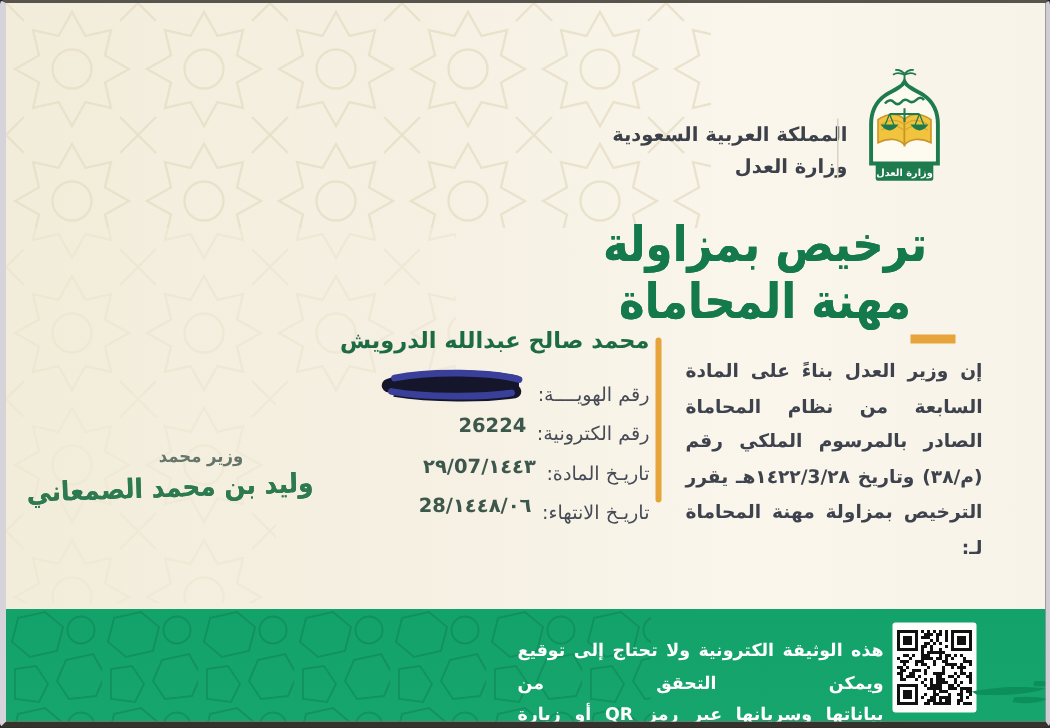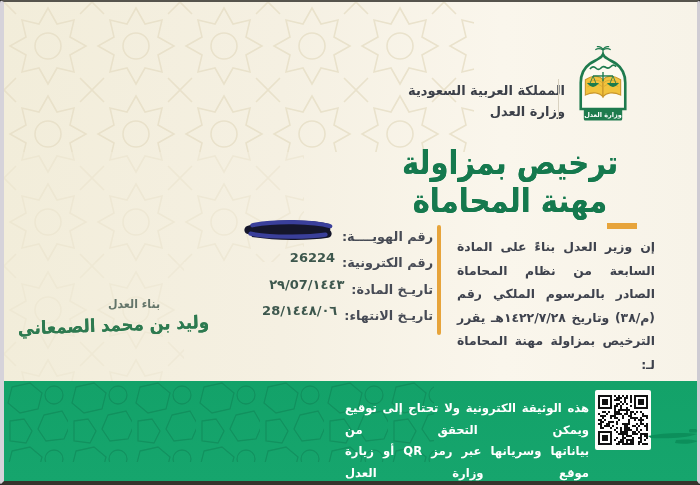--- a/index.html
+++ b/index.html
@@ -34,30 +34,30 @@
   .decree-par{
     position:absolute;top:233px;right:42px;width:198px;
     color:#3e424d;font-size:12.4px;font-weight:bold;line-height:23.5px;
     text-align:justify;text-align-last:right;
   }
   
   .gold-bar{position:absolute;top:223px;right:256px;width:4px;height:110px;background:#e7a43b;border-radius:2px;}
   .fields{position:absolute;top:216px;right:264px;width:190px;text-align:right;}
   .licensee-name{color:#1d6b42;font-size:15px;font-weight:bold;margin-bottom:9px;white-space:nowrap;}
   .frow{display:flex;justify-content:flex-start;align-items:center;height:26.5px;white-space:nowrap;}
-  .flabel{color:#474b55;font-size:12.8px;font-weight:bold;margin-left:7px;margin-top:10px;}
+  .flabel{color:#474b55;font-size:12.8px;font-weight:normal;margin-left:7px;margin-top:10px;}
   .fvalue{color:#3d574d;font-size:13px;font-weight:bold;}
   .redaction{width:98px;height:24px;margin-left:0;position:relative;top:-2px;}
   
   .sig{position:absolute;top:296px;right:488px;width:150px;text-align:center;}
   .sig-title{color:#64756a;font-size:11px;font-weight:bold;transform:scaleY(1.05);}
   .sig-name{color:#2d7a50;font-size:16.5px;font-weight:bold;margin-top:4px;transform:rotate(-2deg) scaleY(1.08);
     text-shadow:0 0 .4px #2d7a50;white-space:nowrap;}
   
-  .footer{position:absolute;left:0;bottom:0;width:100%;height:100px;
+  .footer{position:absolute;left:0;bottom:0;width:100%;height:75px;
     background:linear-gradient(180deg,#13a269,#16a56d);}
   .footer-note{
     position:absolute;top:17px;right:108px;width:244px;color:#ffffff;
     font-size:11.6px;font-weight:bold;line-height:21.5px;text-align:justify;text-align-last:justify;
   }
   .qr-box{position:absolute;top:9px;right:46px;width:56px;height:60px;background:#fdfdfb;border-radius:2px;
     display:flex;align-items:center;justify-content:center;}
   .sword{position:absolute;right:-2px;top:42px;width:52px;height:26px;}
 </style>
 </head>
@@ -113,24 +113,25 @@
       <path d="M57 49 Q63 56 69 49 Z"></path>
     </g>
 
     <rect x="25" y="82" width="50" height="15" rx="2" fill="#1e7b4e"></rect>
     <text x="50" y="93" text-anchor="middle" font-size="8.5" fill="#ffffff" font-weight="bold">وزارة العدل</text>
   </svg>
 
   <div class="cal-title">ترخيص بمزاولة مهنة المحاماة</div>
 
   <div class="decree-dash"></div>
-  <div class="decree-par">إن وزير العدل بناءً على المادة السابعة من نظام المحاماة الصادر بالمرسوم الملكي رقم (م/٣٨) وتاريخ ١٤٢٢/٧/٢٨هـ يقرر الترخيص بمزاولة مهنة المحاماة لـ:</div>
+  <div class="decree-par">إن وزير العدل بناءً على المادة السابعة من نظام المحاماة الصادر بالمرسوم الملكي رقم (م/٣٨) وتاريخ ١٤٢٢/3/٢٨هـ يقرر الترخيص بمزاولة مهنة المحاماة لـ:</div>
 
   <div class="gold-bar"></div>
   <div class="fields">
+    <div class="licensee-name">محمد صالح عبدالله الدرويش</div>
     <div class="frow">
       <span class="flabel">رقم الهويــــة:</span>
       <svg class="redaction" viewBox="0 0 98 24">
         <path d="M6 13 C25 6 70 6 92 11 C70 16 30 18 10 16 C35 20 70 20 90 17" fill="none" stroke="#15162b" stroke-width="9" stroke-linecap="round"></path>
         <path d="M10 8 C35 3 75 4 93 9 M8 17 C30 21 68 21 88 18" fill="none" stroke="#3a3f9a" stroke-width="4.5" stroke-linecap="round"></path>
       </svg>
     </div>
     <div class="frow">
       <span class="flabel">رقم الكترونية:</span>
       <span class="fvalue">26224</span>
@@ -139,21 +140,21 @@
       <span class="flabel">تاريـخ المادة:</span>
       <span class="fvalue">١٤٤٣/07/٢٩</span>
     </div>
     <div class="frow">
       <span class="flabel">تاريـخ الانتهاء:</span>
       <span class="fvalue">١٤٤٨/٠٦/28</span>
     </div>
   </div>
 
   <div class="sig">
-    <div class="sig-title">بناء العدل</div>
+    <div class="sig-title">وزير محمد</div>
     <div class="sig-name">وليد بن محمد الصمعاني</div>
   </div>
 
   <div class="footer">
     <svg class="pattern-svg" width="700" height="81">
       <defs>
         <pattern id="mesh" width="64" height="64" patternUnits="userSpaceOnUse">
           <g fill="none" stroke="#0b7a4e" stroke-width="1.3" opacity="0.55">
             <path d="M8 6 L26 2 L38 12 L34 28 L16 32 L4 22 Z"></path>
             <path d="M40 34 L58 30 L66 44 L60 58 L42 60 L34 48 Z"></path>

